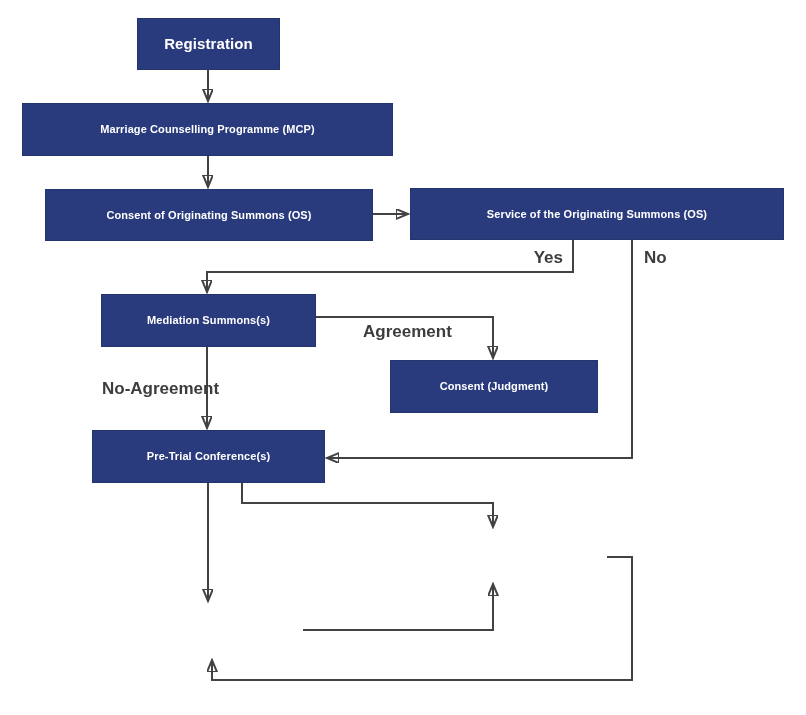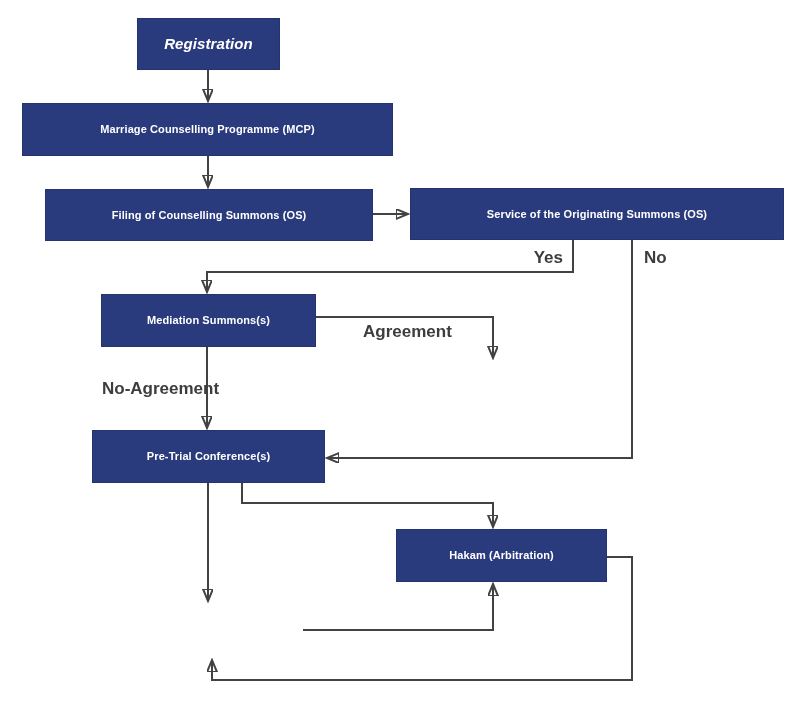--- a/index.html
+++ b/index.html
@@ -39,21 +39,21 @@
     color: #ffffff;
     font-weight: bold;
     font-size: 11px;
     letter-spacing: 0.1px;
   }
   .node span {
     display: block;
     padding: 0 6px;
     line-height: 1.15;
   }
-  .node.small { font-size: 15px; font-style: italic; }
+  .node.small { font-size: 15px; }
   .edge-label {
     position: absolute;
     color: #3d3d3d;
     font-weight: 600;
     font-size: 17px;
     white-space: nowrap;
   }
 </style>
 </head>
 <body>
@@ -81,39 +81,39 @@
 
   <div class="node small" style="left:137px; top:18px; width:143px; height:52px">
     <span>Registration</span>
   </div>
 
   <div class="node" style="left:22px; top:103px; width:371px; height:53px">
     <span>Marriage Counselling Programme (MCP)</span>
   </div>
 
   <div class="node" style="left:45px; top:189px; width:328px; height:52px">
-    <span>Filing of Counselling Summons (OS)</span>
+    <span>Consent of Originating Summons (OS)</span>
   </div>
 
   <div class="node" style="left:410px; top:188px; width:374px; height:52px">
     <span>Service of the Originating Summons (OS)</span>
   </div>
 
   <div class="node" style="left:101px; top:294px; width:215px; height:53px">
     <span>Mediation Summons(s)</span>
   </div>
 
+  <div class="node" style="left:390px; top:360px; width:208px; height:53px">
+    <span>Consent (Judgment)</span>
+  </div>
 
   <div class="node" style="left:92px; top:430px; width:233px; height:53px">
     <span>Pre-Trial Conference(s)</span>
   </div>
 
-  <div class="node" style="left:396px; top:529px; width:211px; height:53px">
-    <span>Hakam (Arbitration)</span>
-  </div>
 
 
   <div class="edge-label" style="left:520px; top:248px; width:43px; text-align:right">Yes</div>
 
   <div class="edge-label" style="left:644px; top:248px">No</div>
 
   <div class="edge-label" style="left:363px; top:322px">Agreement</div>
 
   <div class="edge-label" style="left:102px; top:379px">No-Agreement</div>
 

